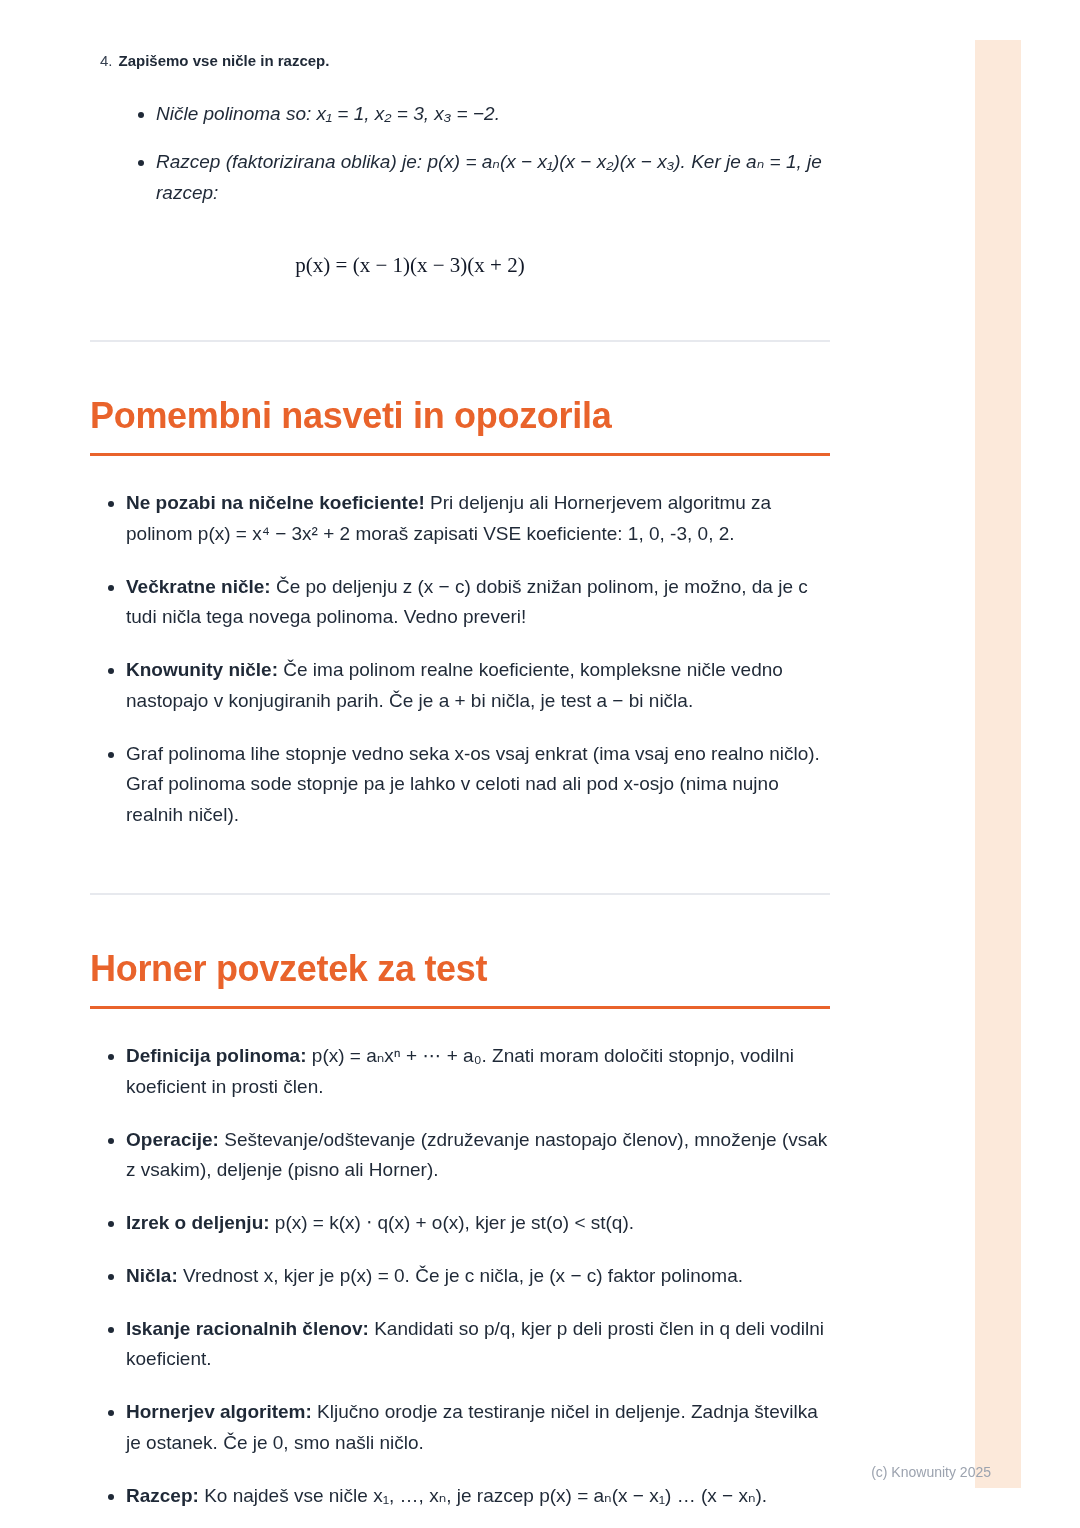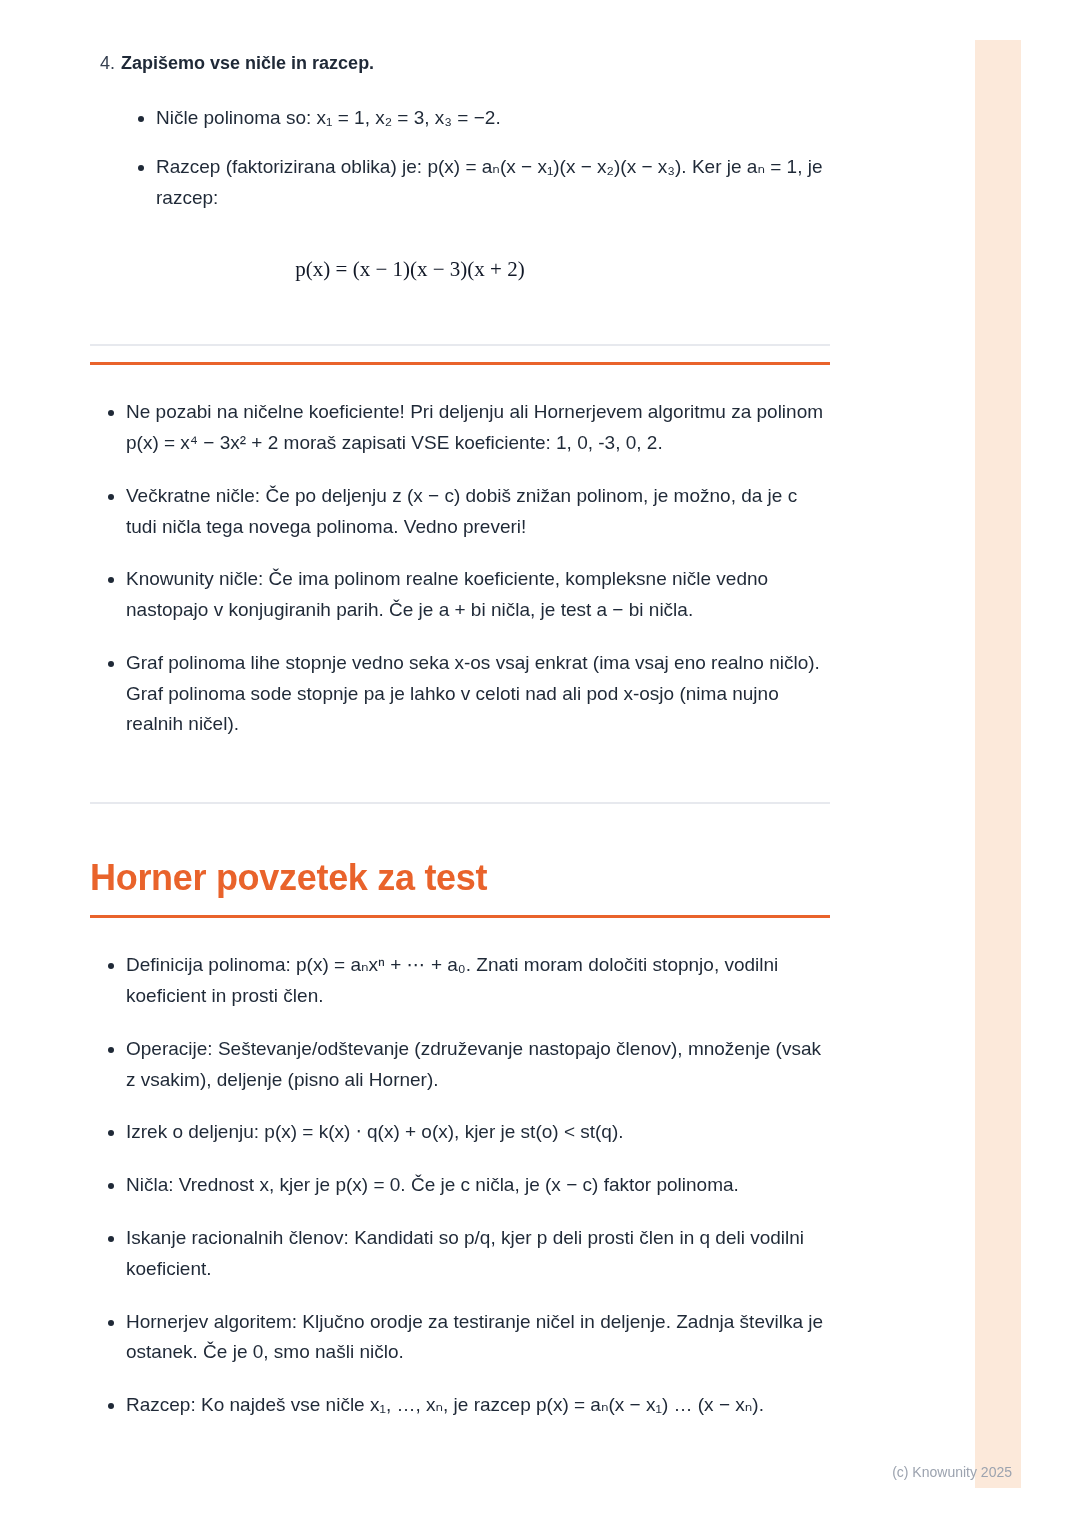--- a/index.html
+++ b/index.html
@@ -25,55 +25,56 @@
   }
   .content {
     position: absolute;
     left: 90px;
     top: 0;
     width: 742px;
   }
   .step-title {
     margin-top: 50px;
     padding-left: 10px;
-    font-size: 18px;
+    font-size: 15px;
     line-height: 1.5;
   }
   .step-title .num {
     font-weight: 400;
     color: #374151;
     margin-right: 6px;
   }
   .step-title .ttl {
     font-weight: 700;
   }
   ul {
     list-style: disc;
     margin: 0;
   }
   ul.step-bullets {
     margin-top: 26px;
     padding-left: 66px;
   }
   ul.step-bullets li {
     margin-bottom: 18px;
+    font-style: italic;
   }
   ul.main-bullets {
     margin-top: 32px;
     padding-left: 36px;
   }
   ul.main-bullets li {
     margin-bottom: 22px;
   }
   li {
     font-size: 19px;
     line-height: 1.62;
   }
   .lead {
-    font-weight: 400;
+    font-weight: 700;
   }
   .formula {
     margin-top: 44px;
     width: 640px;
     text-align: center;
     font-family: "Liberation Serif", "DejaVu Serif", serif;
     font-size: 21px;
     color: #111827;
   }
   .divider {
@@ -91,21 +92,21 @@
     line-height: 1.2;
   }
   .heading-rule {
     height: 3px;
     background: #e9632b;
     margin-top: 16px;
     width: 740px;
   }
   .footer-credit {
     position: absolute;
-    right: 68px;
+    right: 89px;
     bottom: 48px;
     font-size: 14px;
     color: #9ca3af;
   }
 </style>
 </head>
 <body>
 
 <div class="accent-stripe"></div>
 
@@ -122,20 +123,21 @@
       <li>
         <span>Razcep (faktorizirana oblika) je: p(x) = aₙ(x − x₁)(x − x₂)(x − x₃). Ker je aₙ = 1, je razcep:</span>
       </li>
     </ul>
     <div class="formula">p(x) = (x − 1)(x − 3)(x + 2)</div>
   </section>
 
   <hr class="divider">
 
   <section>
+    <h2 class="section-heading">Pomembni nasveti in opozorila</h2>
     <div class="heading-rule"></div>
     <ul class="main-bullets">
       <li>
         <span class="lead">Ne pozabi na ničelne koeficiente!</span><span> Pri deljenju ali Hornerjevem algoritmu za polinom p(x) = x⁴ − 3x² + 2 moraš zapisati VSE koeficiente: 1, 0, -3, 0, 2.</span>
       </li>
       <li>
         <span class="lead">Večkratne ničle:</span><span> Če po deljenju z (x − c) dobiš znižan polinom, je možno, da je c tudi ničla tega novega polinoma. Vedno preveri!</span>
       </li>
       <li>
         <span class="lead">Knowunity ničle:</span><span> Če ima polinom realne koeficiente, kompleksne ničle vedno nastopajo v konjugiranih parih. Če je a + bi ničla, je test a − bi ničla.</span>

